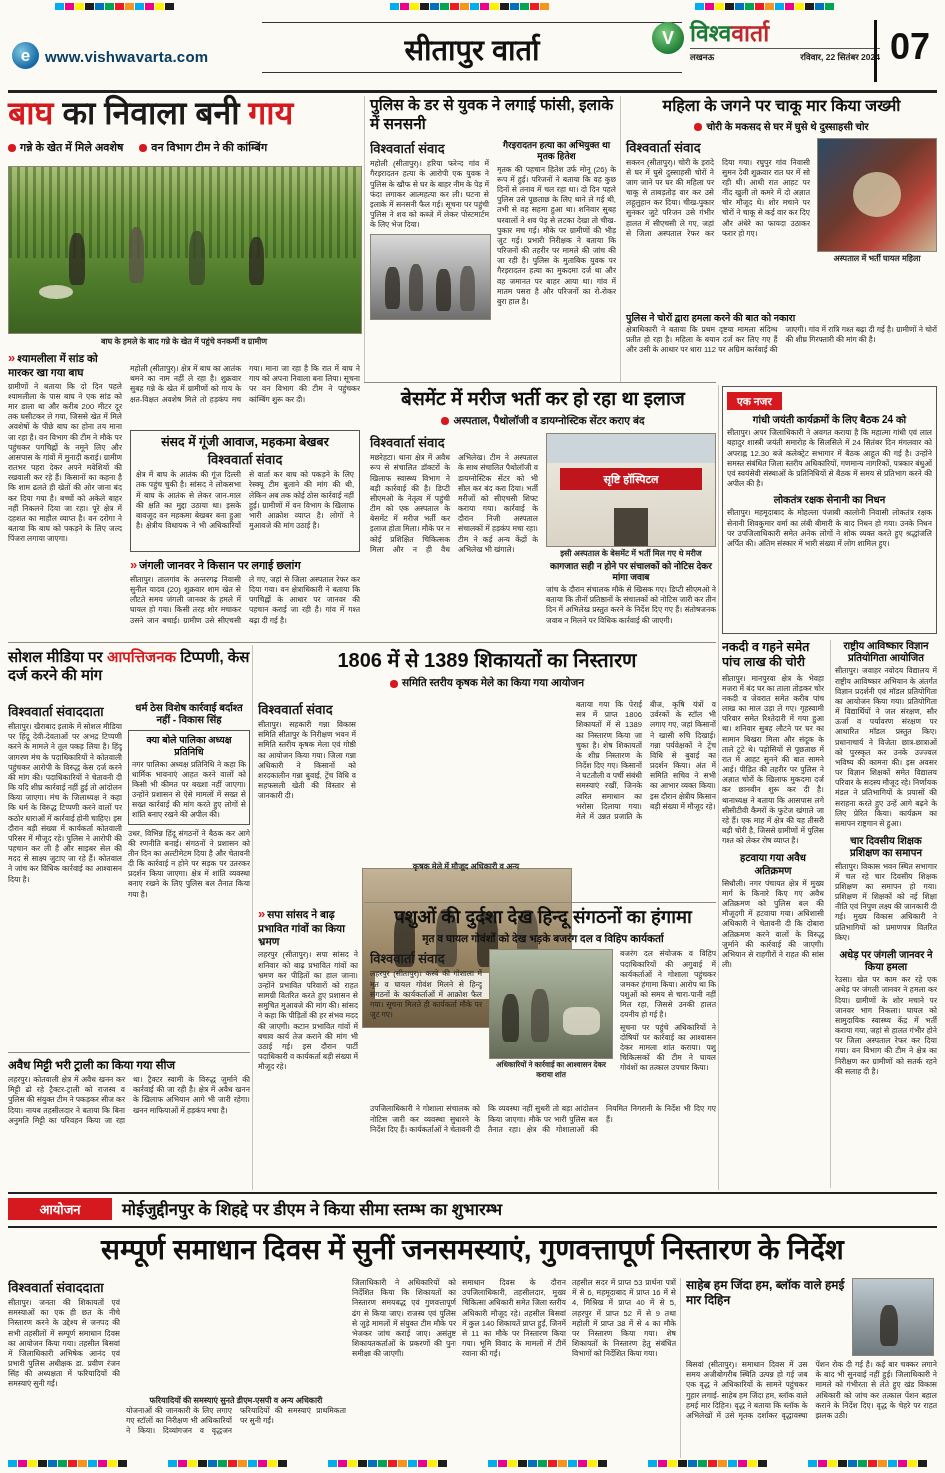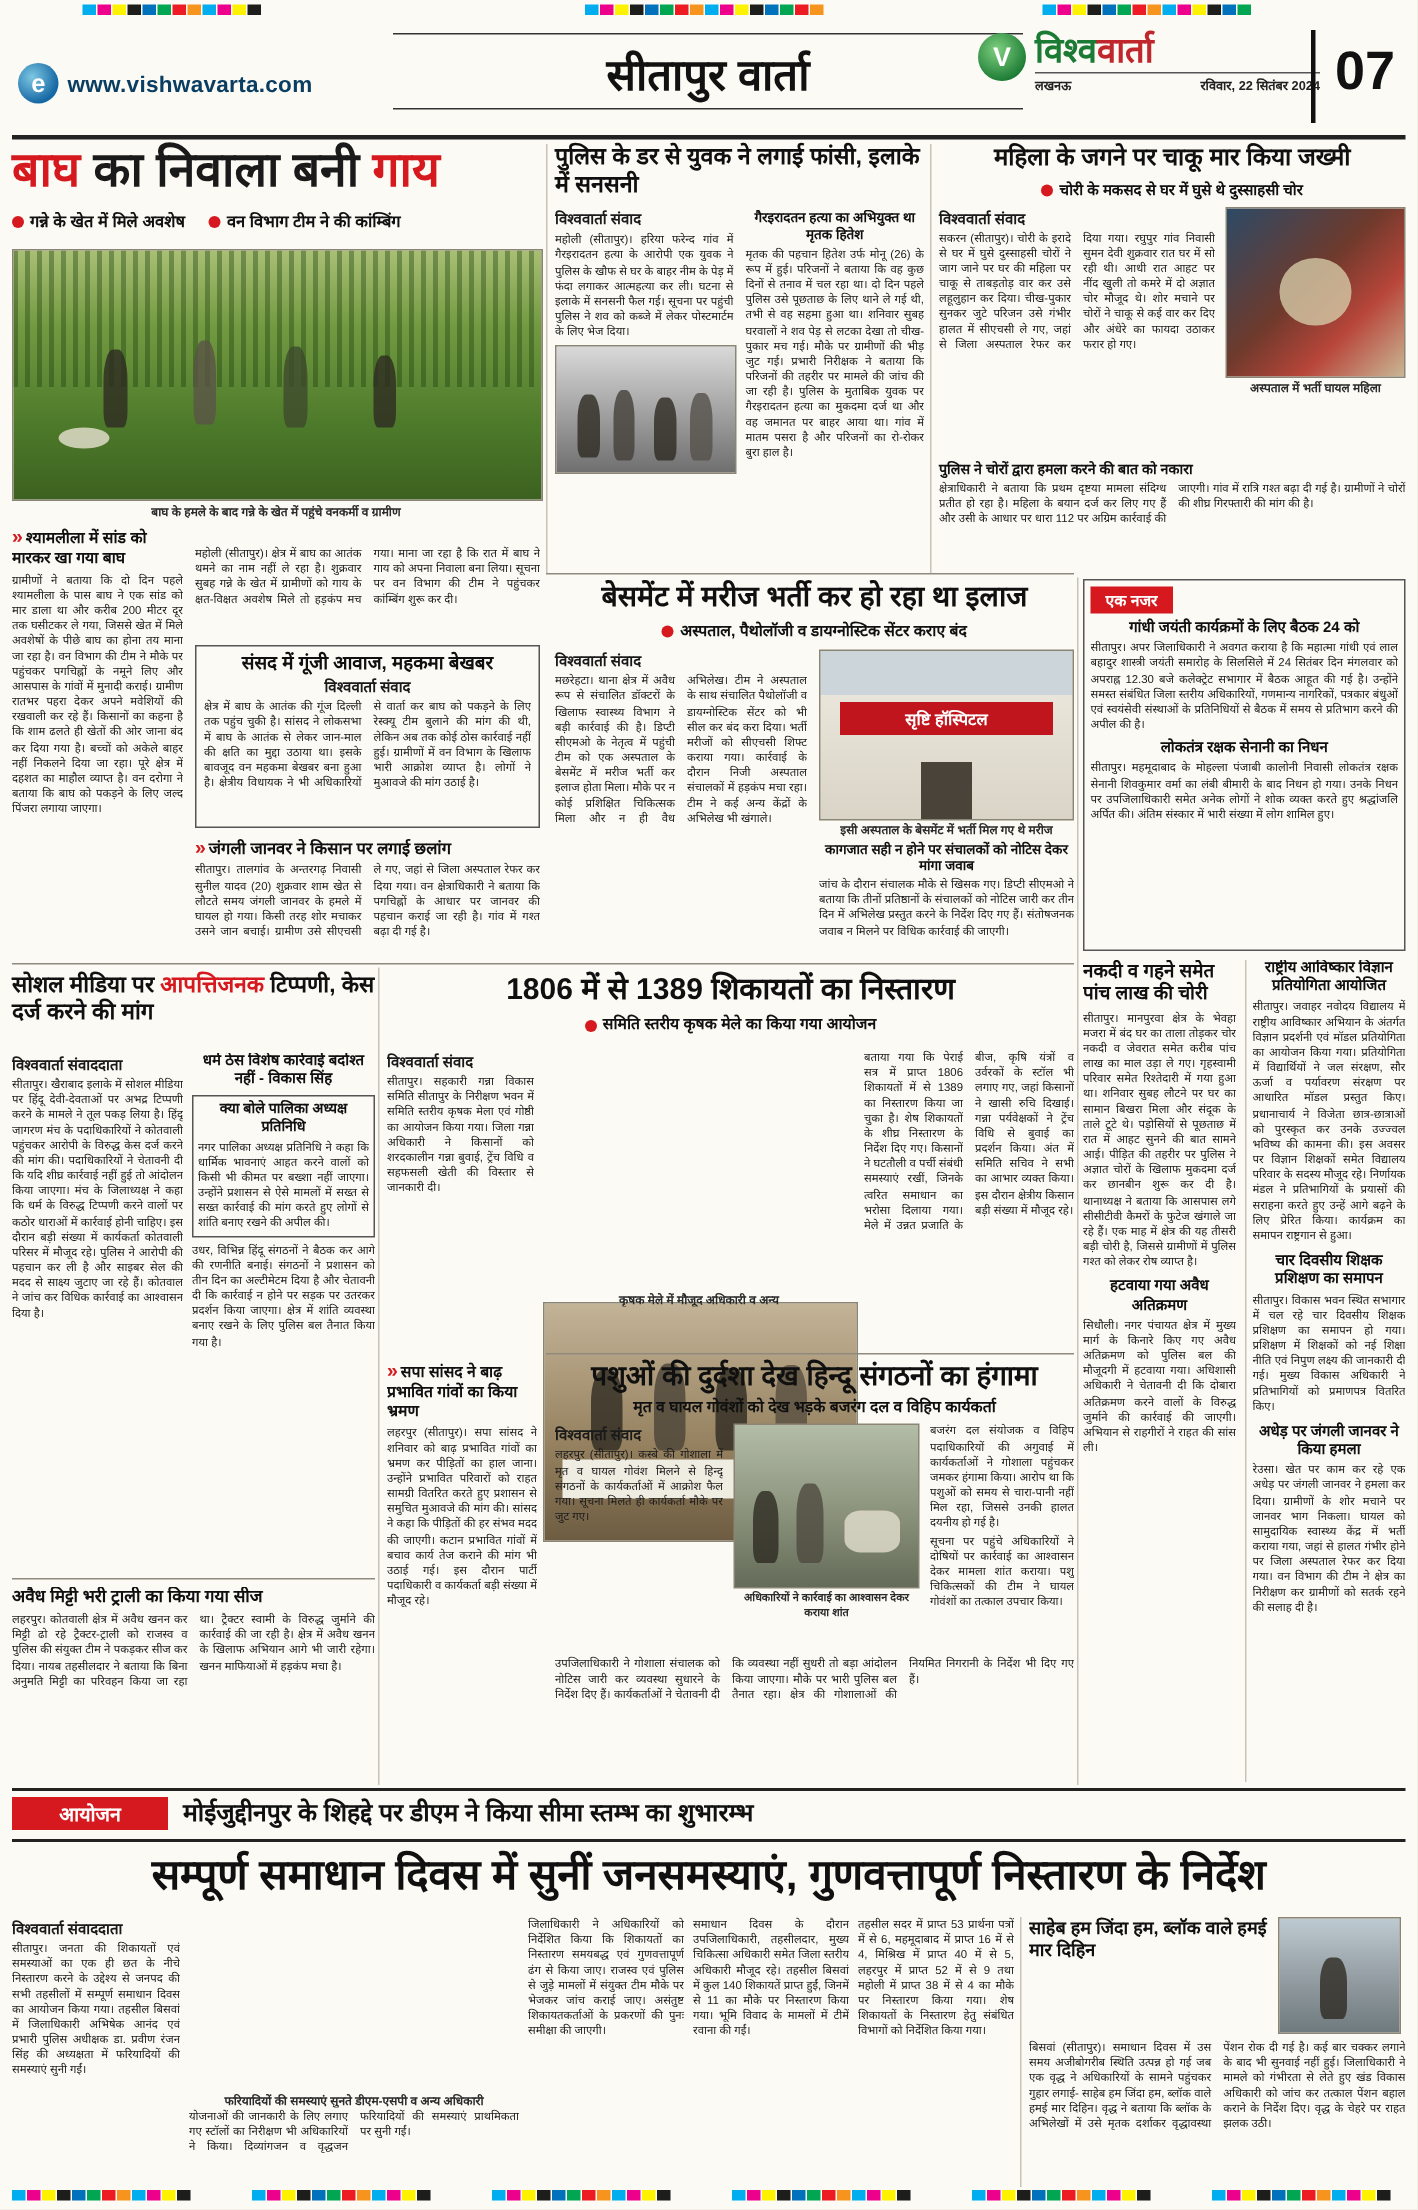--- a/index.html
+++ b/index.html
@@ -19,21 +19,21 @@
   .edition{font-size:29px;font-weight:bold;color:#111;padding:6px 0 4px;}
   .leaf{width:32px;height:32px;border-radius:50%;background:radial-gradient(circle at 40% 35%,#7fd07f,#1b7a34 75%);
         color:#fff;font-weight:bold;font-size:18px;display:flex;align-items:center;justify-content:center;}
   .brand{font-size:23px;font-weight:bold;line-height:1;}
   .brand .b1{color:#1b7a34;} .brand .b2{color:#c0272d;}
   .brandline{display:flex;justify-content:space-between;font-size:8.5px;font-weight:bold;color:#222;
              border-top:1px solid #555;margin-top:3px;padding-top:2px;width:190px;}
   .pageno{font-size:36px;font-weight:bold;color:#111;}
   
   .bt{font-size:7.6px;line-height:1.34;text-align:justify;color:#1c1c1c;overflow:hidden;}
-  .byline{font-weight:bold;font-size:10px;margin-bottom:2px;}
+  .byline{font-weight:bold;font-size:13px;margin-bottom:2px;}
   .cols2{column-count:2;column-gap:8px;}
   .cols3{column-count:3;column-gap:8px;}
   .dot{display:inline-block;width:8px;height:8px;border-radius:50%;background:#d6191e;margin-right:4px;vertical-align:middle;}
   .bullet{font-size:11px;font-weight:bold;color:#111;}
   .red{color:#d6191e;}
   .caption{font-size:8px;font-weight:bold;text-align:center;color:#2b2b2b;overflow:hidden;}
   .subhead{font-weight:bold;color:#101010;line-height:1.22;}
   .qm{color:#d6191e;font-weight:bold;font-size:13px;margin-right:2px;}
   .photo{position:relative;overflow:hidden;border:1px solid #8b8575;}
   .fig{position:absolute;background:#2e2a22;border-radius:40% 40% 20% 20%;opacity:.8;}

